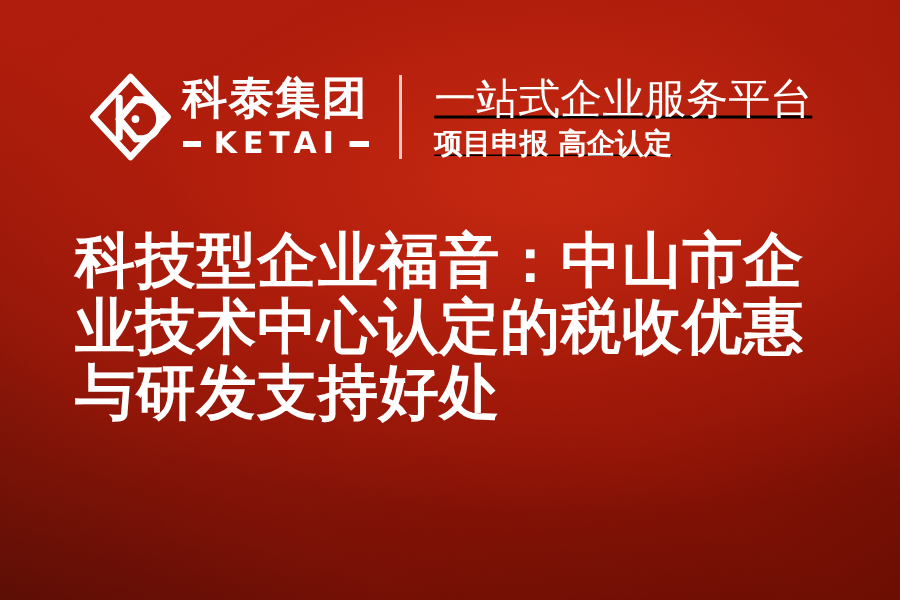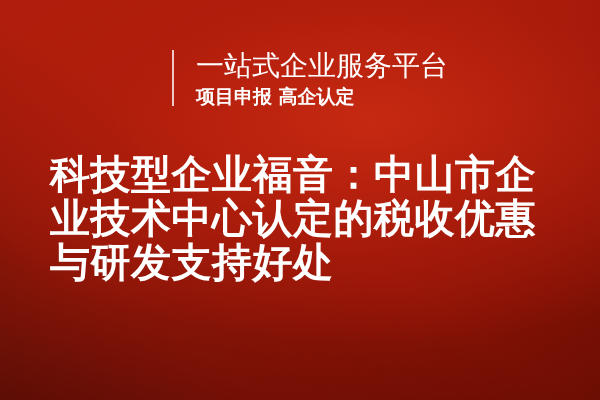--- a/index.html
+++ b/index.html
@@ -100,20 +100,21 @@
     margin: 0 22px 0 20px;
     flex: 0 0 auto;
     opacity: 0.92;
   }
 
   #tagline-block {
     display: flex;
     flex-direction: column;
     justify-content: center;
     height: 72px;
+    text-decoration: underline;
   }
 
   #tagline-main {
     color: #ffffff;
     font-size: 28px;
     line-height: 31px;
     font-weight: 300;
     letter-spacing: 0px;
     white-space: nowrap;
   }
@@ -141,20 +142,46 @@
     word-break: break-all;
   }
 </style>
 </head>
 <body>
 
 <div id="banner">
 
   <div id="header">
 
+    <div id="logo-block">
+
+      <svg id="logo-mark" viewBox="0 0 56 60" aria-hidden="true">
+
+        <path d="M28 3.2 L52.8 30 L28 56.8 L3.2 30 Z" fill="none" stroke="#ffffff" stroke-width="4.2" stroke-linejoin="round"></path>
+
+        <path d="M20.5 17.5 L20.5 43.5" fill="none" stroke="#ffffff" stroke-width="4.6" stroke-linecap="round"></path>
+
+        <path d="M20.5 31.5 L31.5 18.5" fill="none" stroke="#ffffff" stroke-width="4.6" stroke-linecap="round"></path>
+
+        <path d="M20.5 31.5 L31.5 44.5" fill="none" stroke="#ffffff" stroke-width="4.6" stroke-linecap="round"></path>
+
+        <path d="M31.5 18.5 L36.5 18.5 A13.2 13.2 0 0 1 36.5 44.5 L31.5 44.5" fill="none" stroke="#ffffff" stroke-width="4.6" stroke-linecap="round" stroke-linejoin="round"></path>
+        <circle cx="31.3" cy="31.4" r="2.6" fill="#ffffff"></circle>
+      </svg>
+
+      <div id="logo-wordmark">
+        <div id="logo-cn">科泰集团</div>
+        <div id="logo-latin-row">
+          <span class="latin-rule"></span>
+          <span id="logo-latin">KETAI</span>
+          <span class="latin-rule"></span>
+        </div>
+      </div>
+
+    </div>
 
     <div id="header-divider"></div>
 
     <div id="tagline-block">
       <div id="tagline-main">一站式企业服务平台</div>
       <div id="tagline-sub">项目申报 高企认定</div>
     </div>
 
   </div>
 

